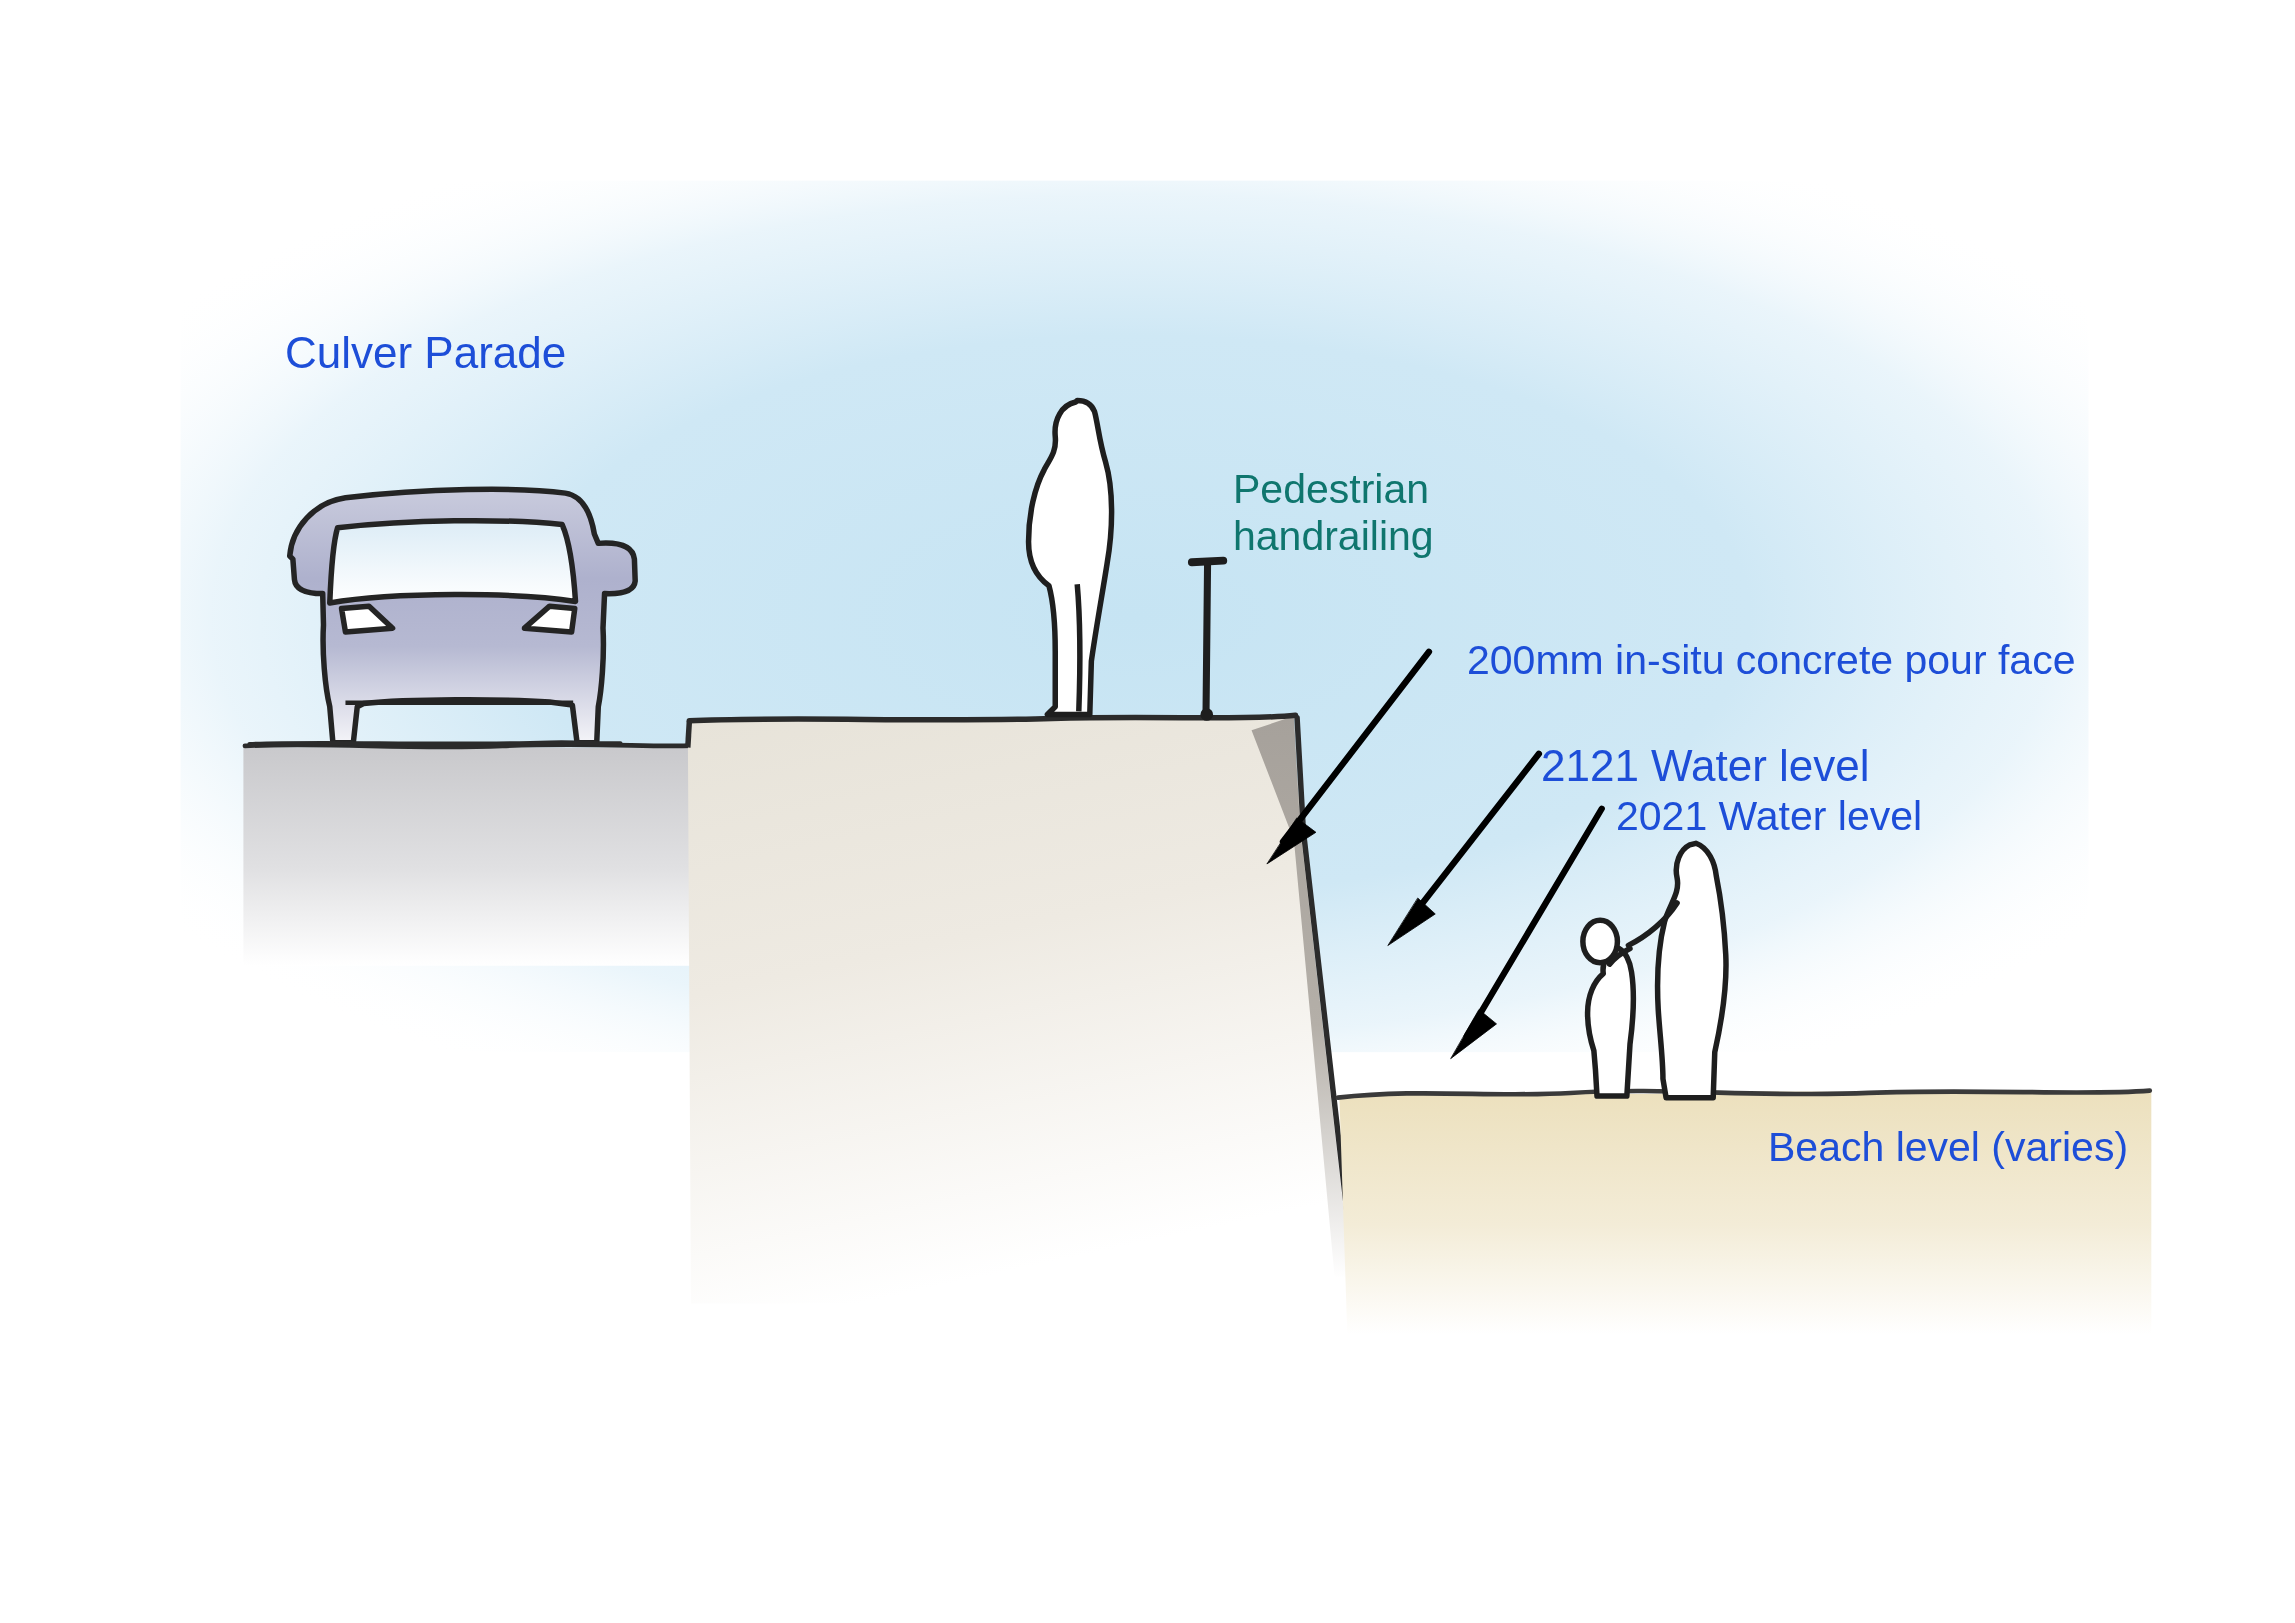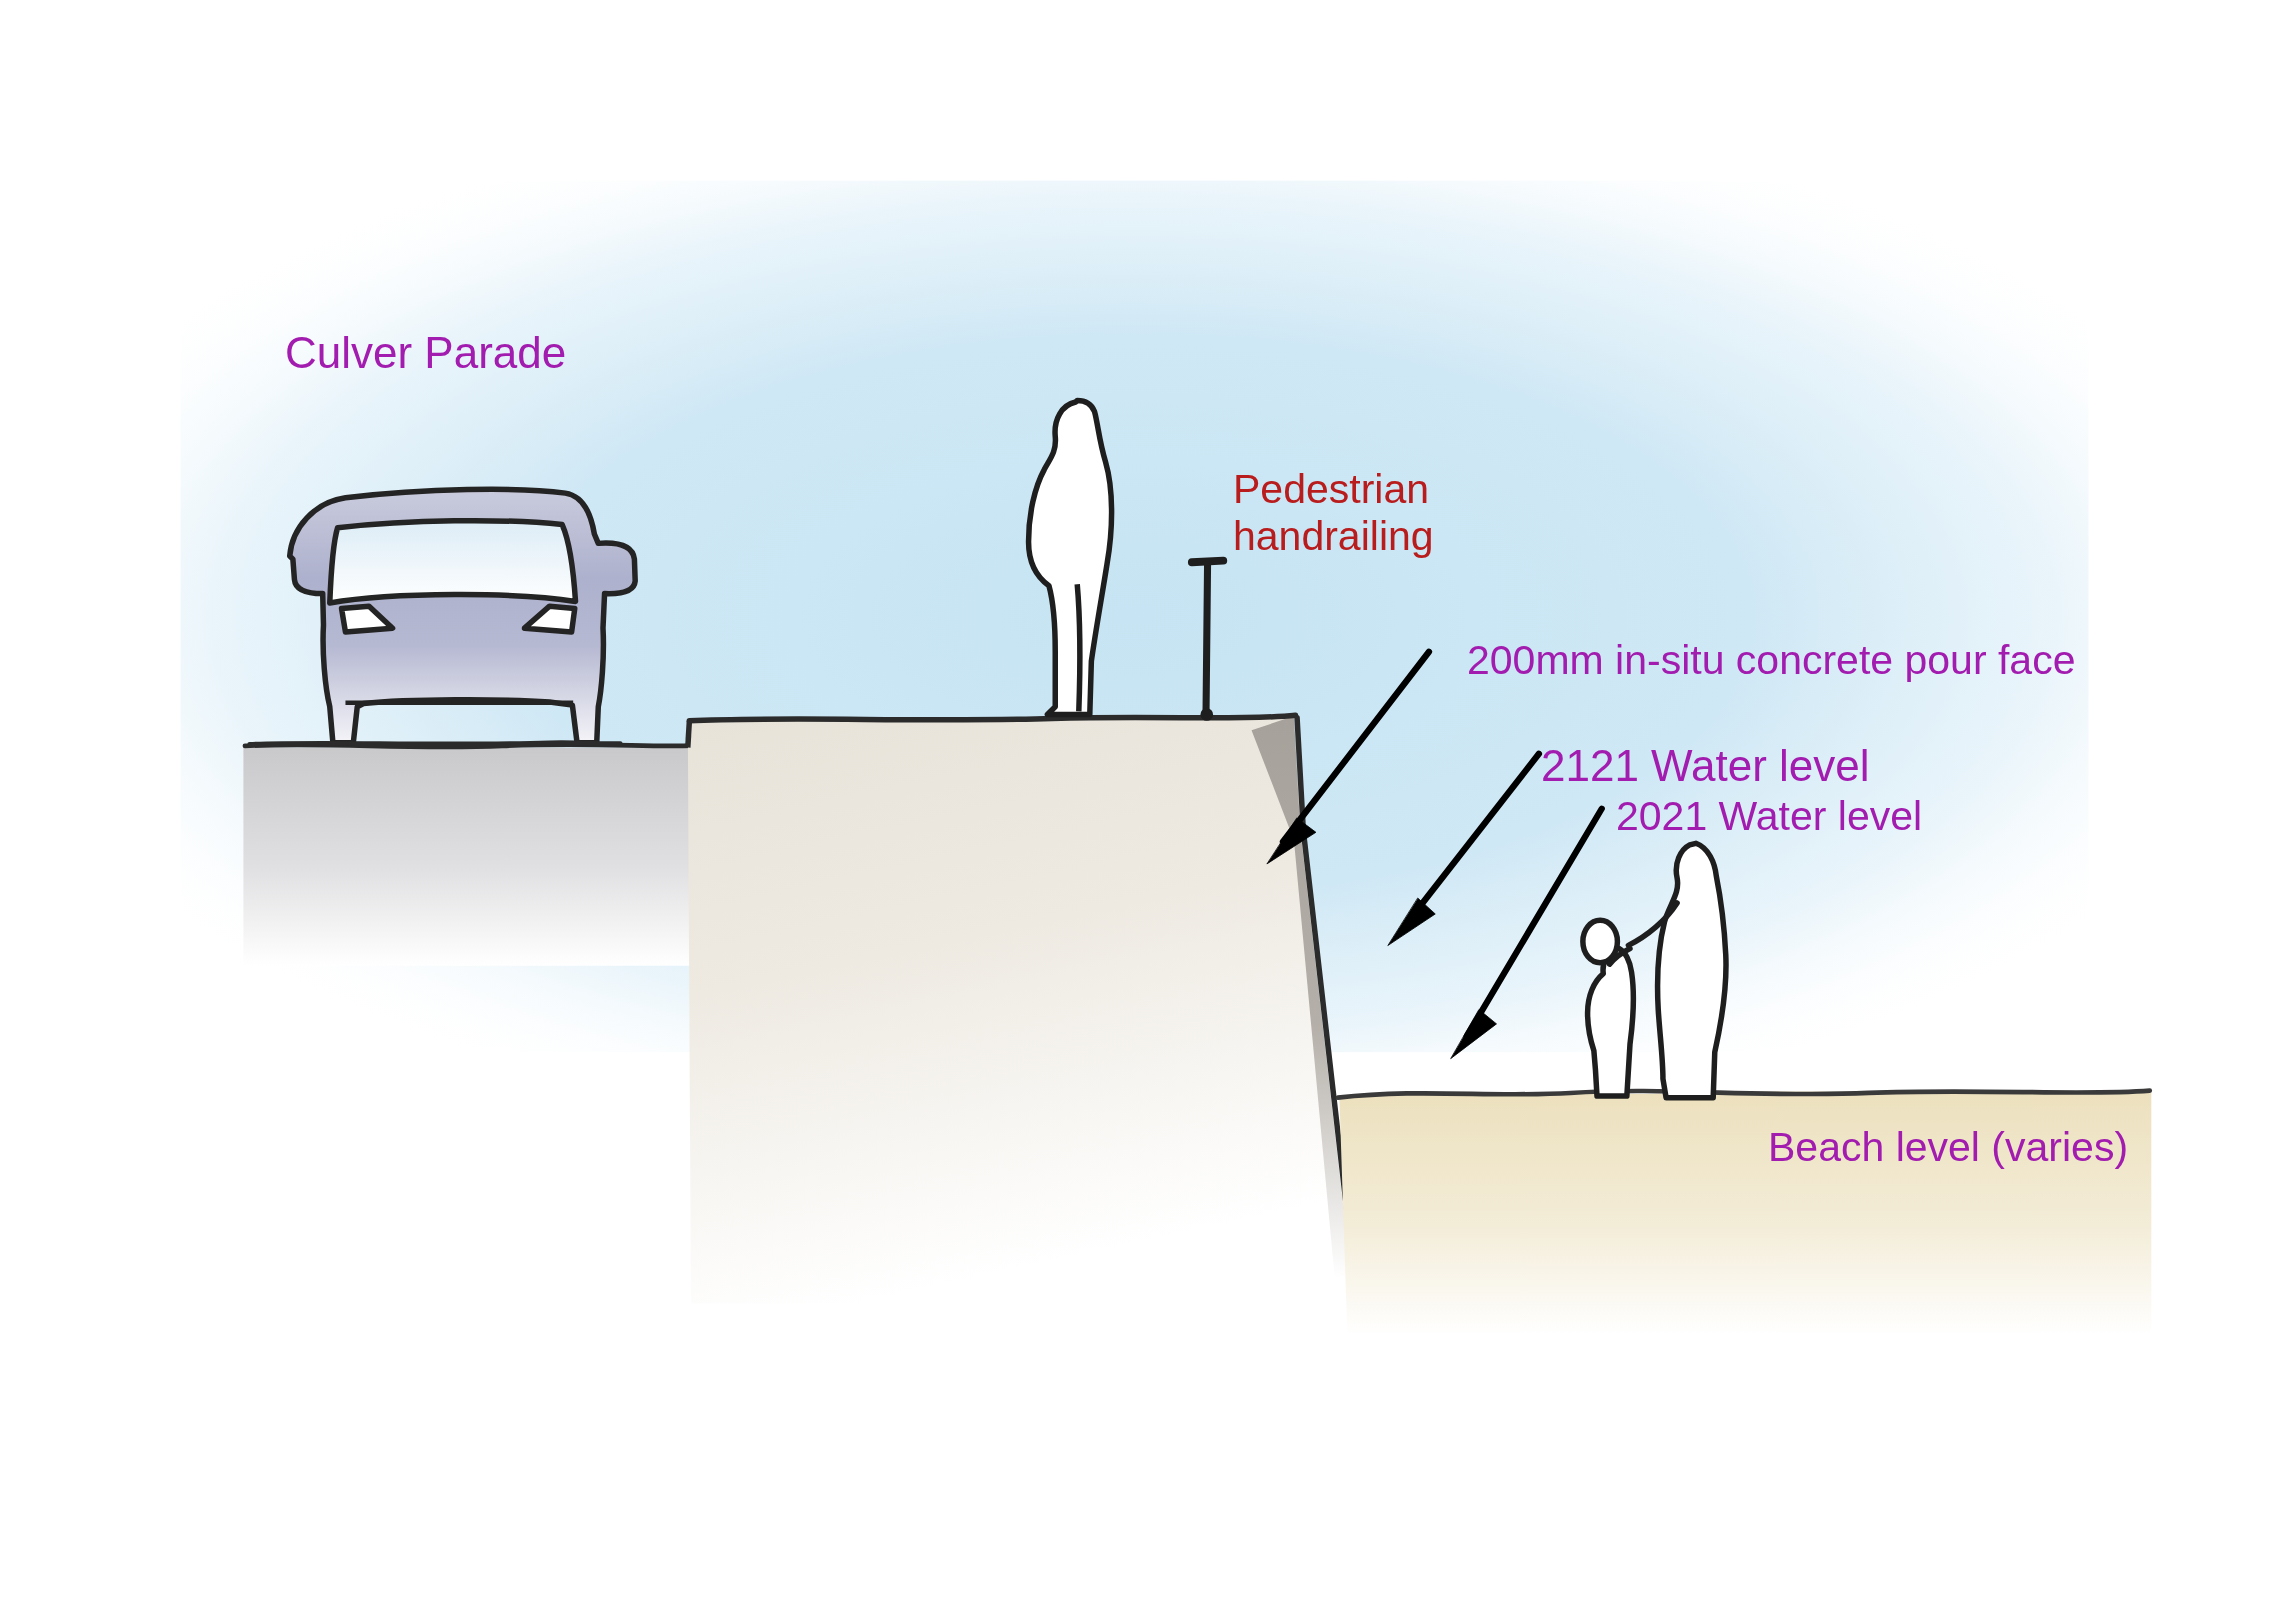--- a/index.html
+++ b/index.html
@@ -14,21 +14,21 @@
   #stage {
     position: relative;
     width: 2295px;
     height: 1623px;
     background: #ffffff;
     overflow: hidden;
   }
   #scene { position: absolute; inset: 0; }
   .lbl {
     position: absolute;
-    color: #a21caf;
+    color: #1d4ed8;
     font-family: "Liberation Sans", sans-serif;
     white-space: pre;
     line-height: 1.12;
   }
 </style>
 </head>
 <body>
 
 <div id="stage">
 
@@ -261,21 +261,21 @@
       <g>
         <line x1="2040" y1="1030" x2="1868" y2="1320" stroke-width="8"></line>
         <polygon points="1848,1348 1906,1304 1884,1286"></polygon>
       </g>
     </g>
   </svg>
 
   <div class="lbl" style="left:285px; top:328px; font-size:44px;">Culver Parade</div>
 
   <div style="position:absolute; left:1233px; top:466px; font-size:41px;
-              color:#b91c1c; line-height:1.14; font-family:'Liberation Sans',sans-serif;">
+              color:#0f766e; line-height:1.14; font-family:'Liberation Sans',sans-serif;">
     <div>Pedestrian</div>
     <div>handrailing</div>
   </div>
 
   <div class="lbl" style="left:1428px; top:638px; font-size:41px;margin-left:39px;">200mm in-situ concrete pour face</div>
 
   <div class="lbl" style="left:1541px; top:741px; font-size:44px;">2121 Water level</div>
 
   <div class="lbl" style="left:1616px; top:794px; font-size:41px;">2021 Water level</div>
 

